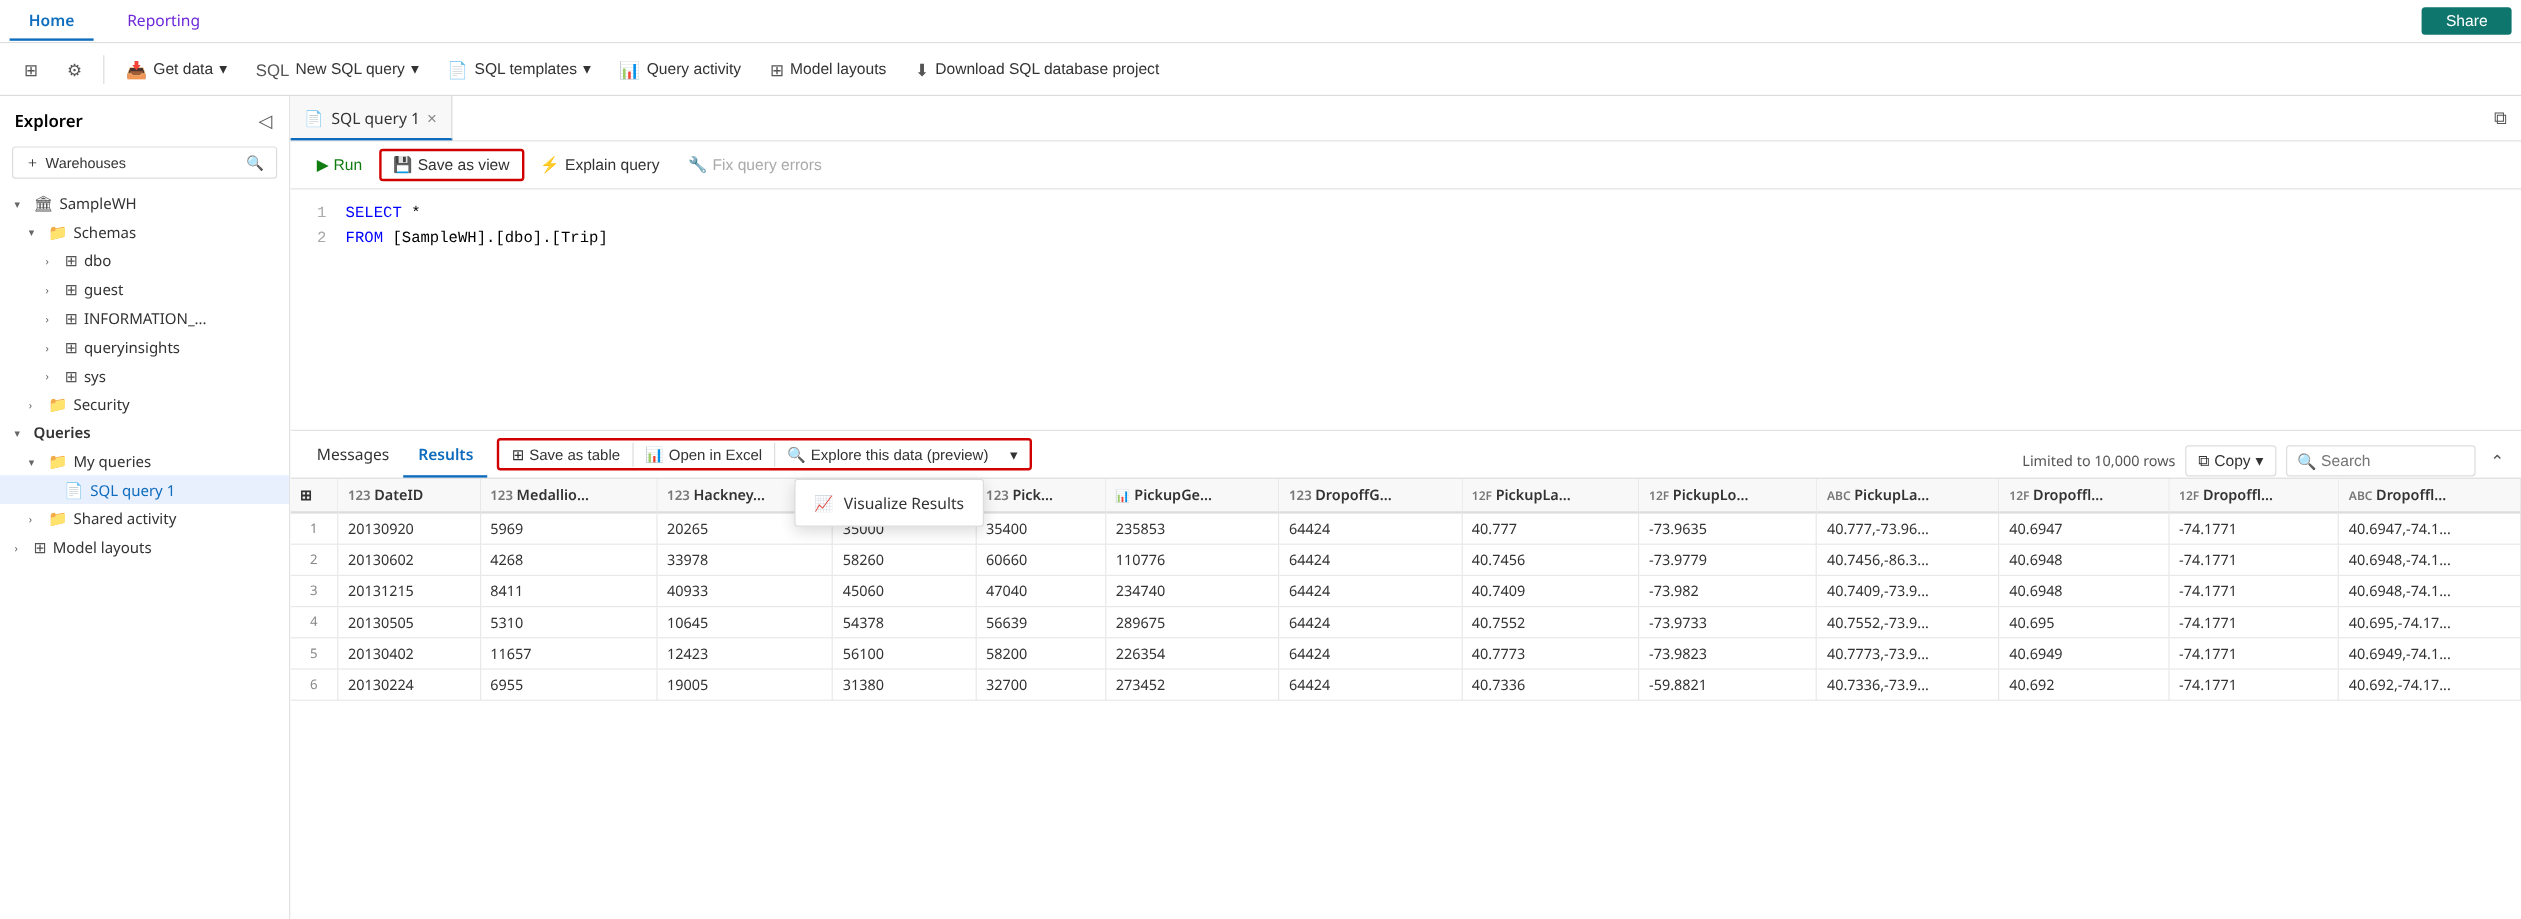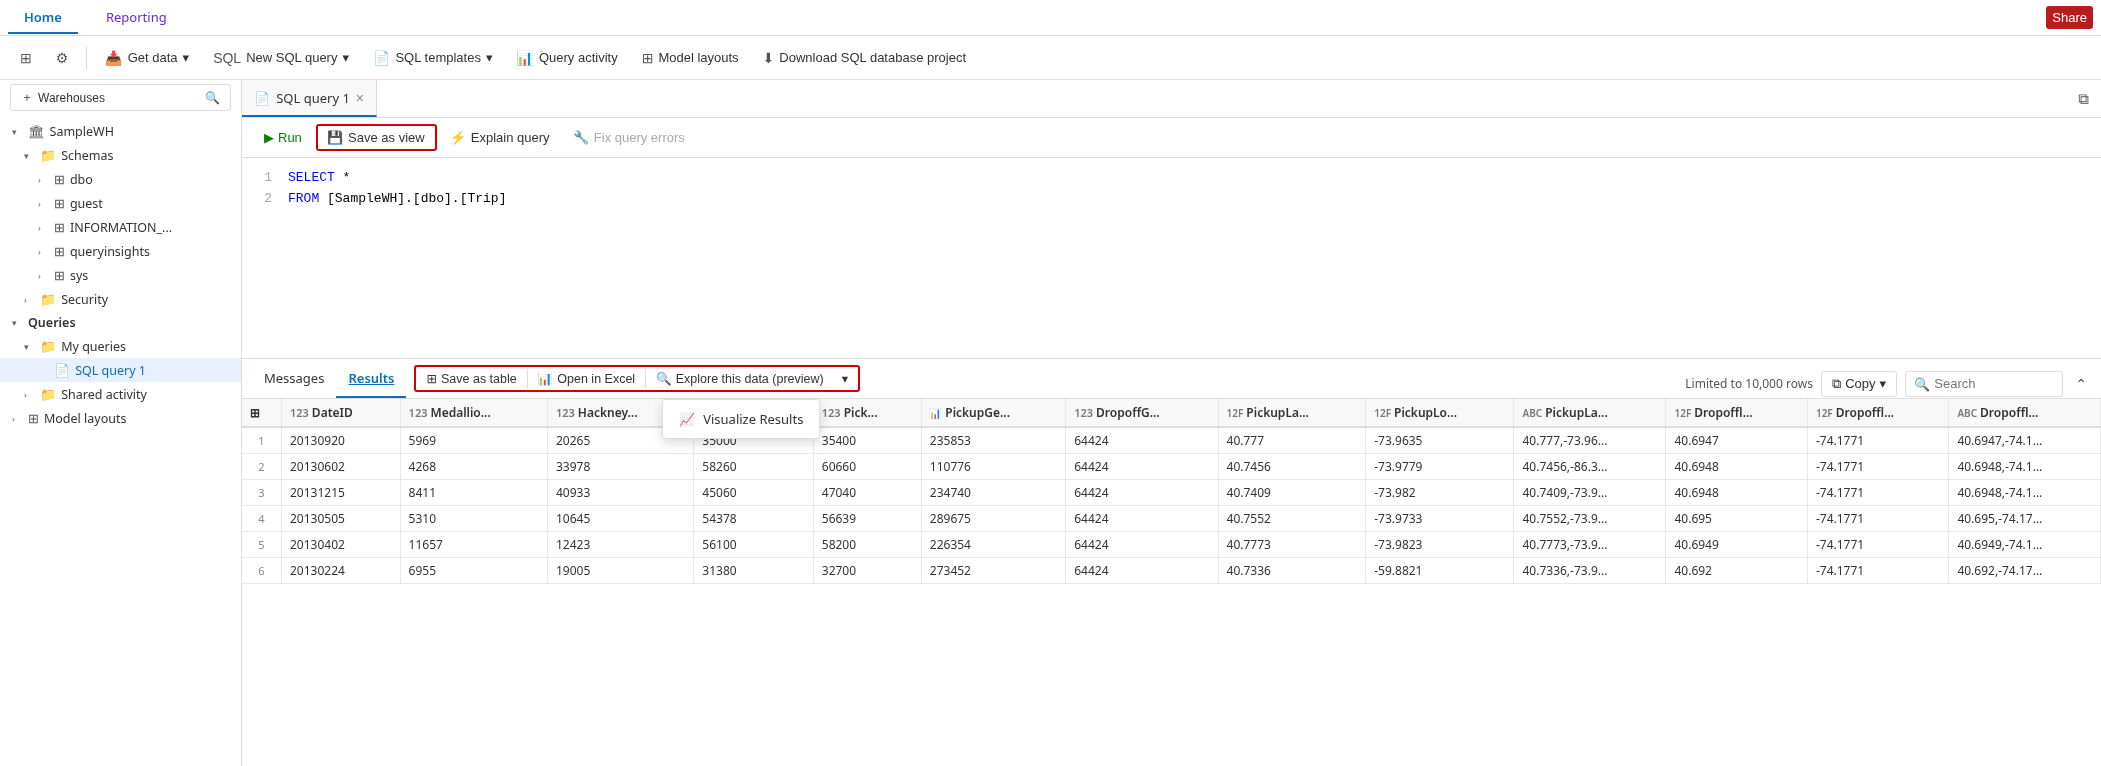--- a/index.html
+++ b/index.html
@@ -22,24 +22,24 @@
       cursor: pointer;
       border-bottom: 2px solid transparent;
       color: #6d28d9;
     }
     .tab-item.active {
       border-bottom: 2px solid #106ebe;
       color: #106ebe;
       font-weight: 600;
     }
     .share-btn {
-      background: #b91c1c;
+      background: #0f766e;
       color: #fff;
       border: none;
-      padding: 4px 6px;
+      padding: 4px 20px;
       border-radius: 3px;
       font-size: 13px;
       cursor: pointer;
       display: flex;
       align-items: center;
       gap: 5px;
     }
 
     
     .toolbar {
@@ -219,21 +219,20 @@
       display: flex; align-items: center;
       font-size: 13px;
       cursor: pointer;
       color: #333;
       border-bottom: 2px solid transparent;
     }
     .results-tab.active {
       border-bottom: 2px solid #0f6cbd;
       color: #0f6cbd;
       font-weight: 600;
-      text-decoration: underline;
     }
 
     
     .results-actions {
       display: flex; align-items: center; gap: 2px;
       margin-left: 8px;
       border: 2px solid #d10000;
       border-radius: 3px;
       padding: 1px 2px;
     }
@@ -364,20 +363,26 @@
   </button>
   <button class="toolbar-btn">
     <span class="icon">⬇</span>
     <span>Download SQL database project</span>
   </button>
 </div>
 
 <div class="main-layout">
 
   <div class="sidebar">
+    <div class="sidebar-header">
+      <span>Explorer</span>
+      <div class="sidebar-header-icons">
+        <button class="sidebar-icon-btn">◁</button>
+      </div>
+    </div>
     <button class="add-warehouse-btn">
       <span>＋</span>
       <span>Warehouses</span>
       <span style="margin-left:auto;">🔍</span>
     </button>
 
     <div class="sidebar-content">
 
       <div class="tree-item" style="padding-left:12px;">
         <span class="chevron">▾</span>

